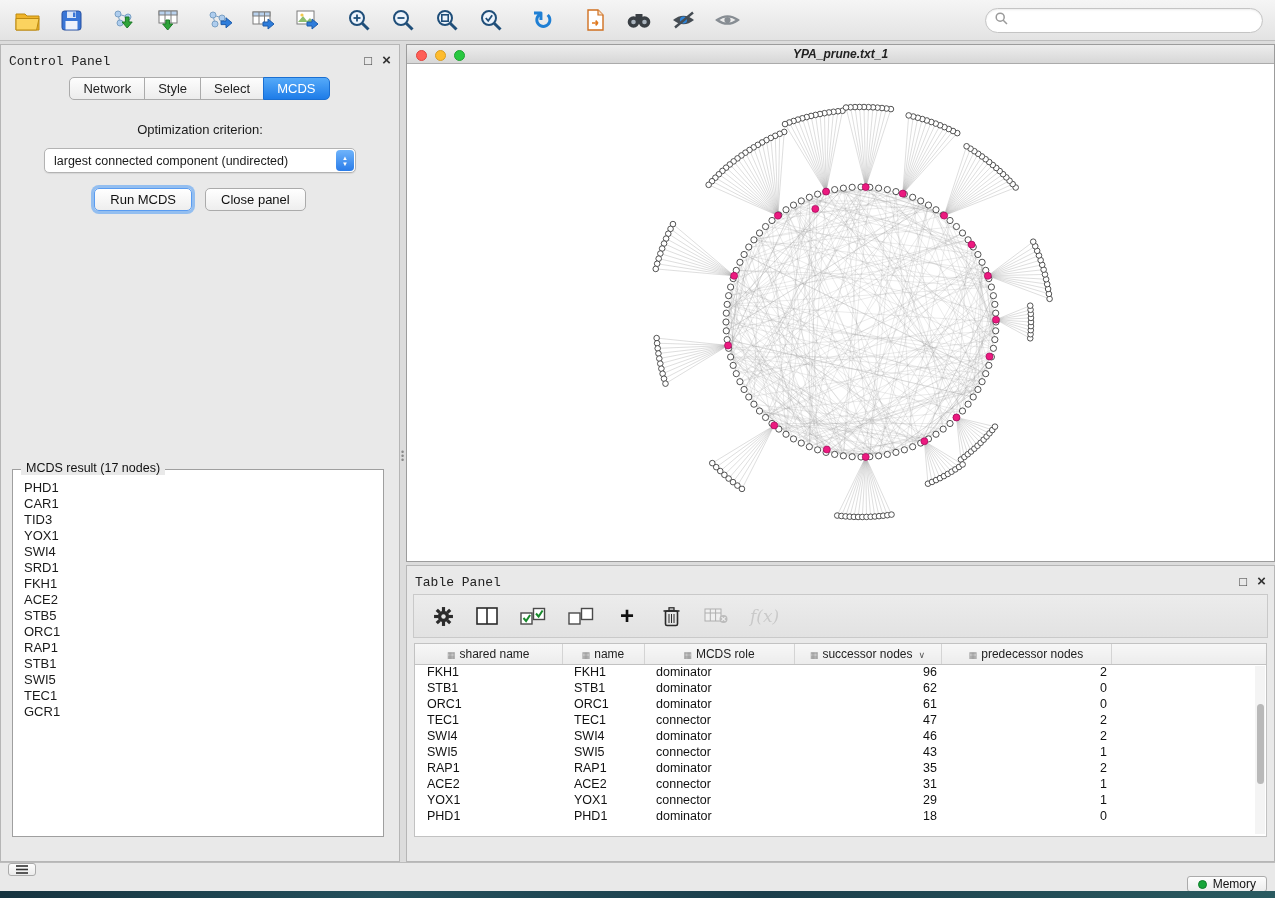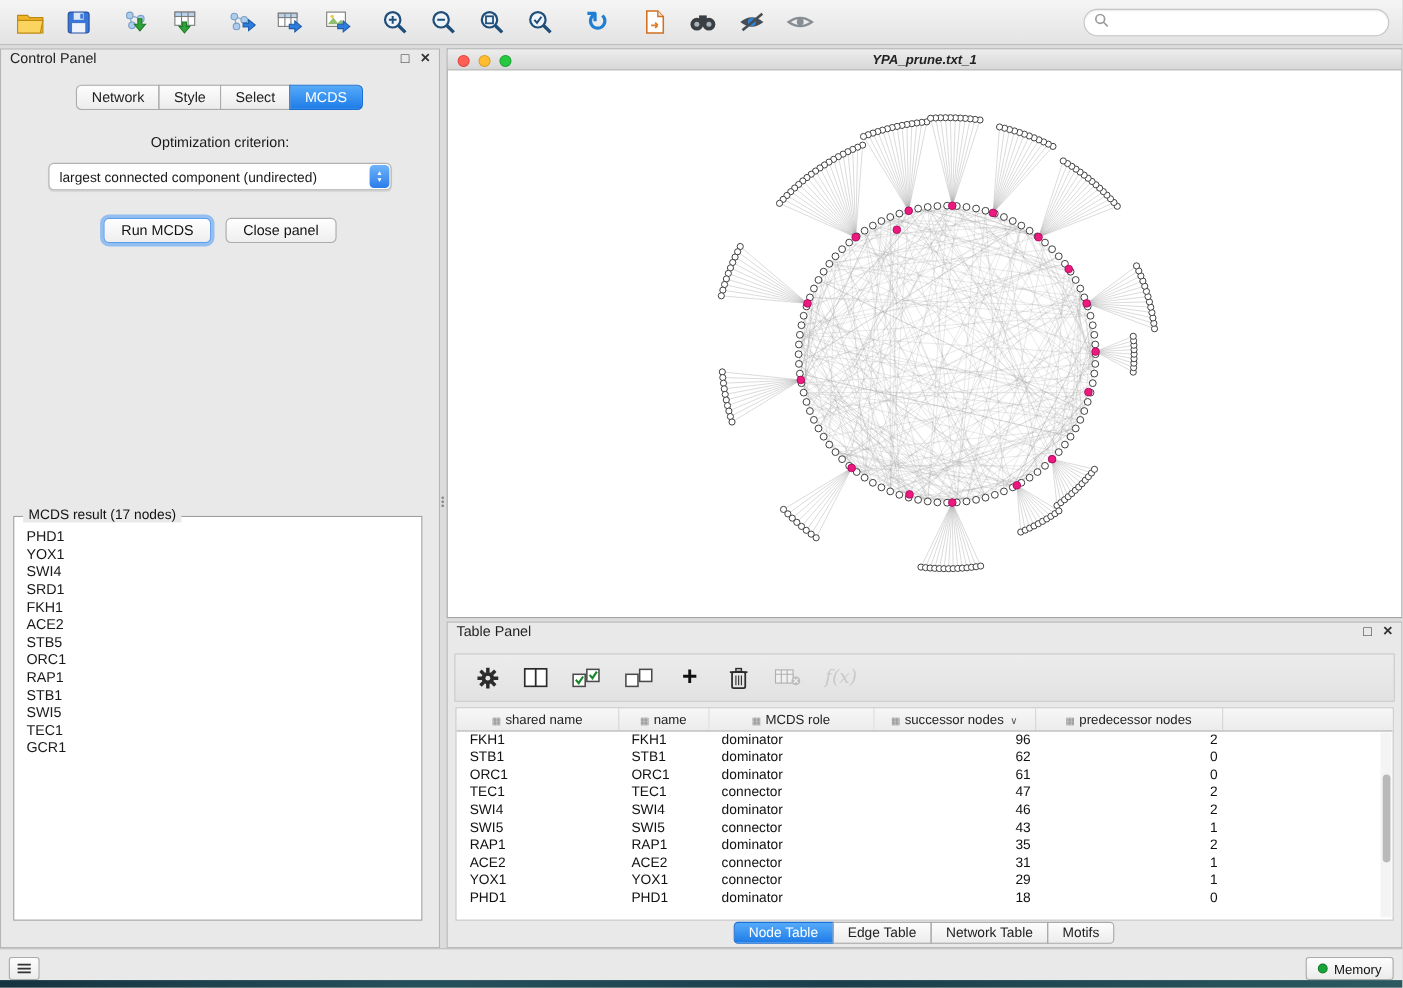--- a/index.html
+++ b/index.html
@@ -22,21 +22,21 @@
   .search-box {
     margin-left:auto; width:278px; height:25px; background:#fff;
     border:1px solid #c4c4c4; border-radius:13px;
     display:flex; align-items:center; padding:0 9px; gap:5px;
     box-shadow:inset 0 1px 2px rgba(0,0,0,.08);
   }
   .search-box input { border:none; outline:none; flex:1; font-size:12px; font-family:"Liberation Sans",sans-serif; background:transparent; }
 
   
   .panel { position:absolute; background:#e9e9e9; border:1px solid #b6b6b6; }
-  .panel-header { height:24px; display:flex; align-items:flex-start; padding:0 8px; font-size:13px; color:#222; }
+  .panel-header { height:24px; display:flex; align-items:flex-end; padding:0 8px; font-size:13px; color:#222;font-family:Liberation Mono, monospace; }
   .panel-header .win-icons { margin-left:auto; display:flex; gap:10px; align-items:center; }
   .win-ic { font-size:13px; color:#333; cursor:pointer; line-height:1; }
   .win-ic.close { font-weight:bold; font-size:15px; }
 
   #control-panel { left:0; top:44px; width:400px; height:818px; }
   #network-panel { left:406px; top:44px; width:869px; height:518px; background:#fff; border:1px solid #9c9c9c; }
   #table-panel   { left:406px; top:565px; width:869px; height:297px; }
 
   
   .cp-tabs { display:flex; justify-content:center; margin-top:8px; }
@@ -56,21 +56,21 @@
     border:1px solid #b3b3b3; border-radius:5px; position:relative;
     display:flex; align-items:center; padding:0 24px 0 9px; font-size:12.5px; cursor:pointer;
     box-shadow:0 1px 1px rgba(0,0,0,.08);
   }
   .mac-stepper {
     position:absolute; right:1px; top:1px; bottom:1px; width:18px; border-radius:4px;
     background:linear-gradient(#6fb4fb,#2a7ce9); color:#fff;
     display:flex; flex-direction:column; align-items:center; justify-content:center;
     font-size:6px; line-height:6px;
   }
-  .btn-row { display:flex; justify-content:center; gap:13px; margin-top:25px; }
+  .btn-row { display:flex; justify-content:center; gap:13px; margin-top:15px; }
   .mac-btn {
     padding:3px 15px; font-size:13px; background:linear-gradient(#ffffff,#eeeeee);
     border:1px solid #ababab; border-radius:5px; cursor:pointer; color:#111;
   }
   .mac-btn.focused { box-shadow:0 0 0 3px rgba(77,155,245,.55); border-color:#5a9cf0; }
 
   .mcds-box {
     position:absolute; left:11px; top:424px; width:372px; height:368px;
     border:1px solid #9f9f9f; background:#fff;
   }
@@ -135,21 +135,21 @@
     padding:2px 13px; font-size:12.5px; border:1px solid #a9a9a9; margin-left:-1px;
     background:linear-gradient(#fdfdfd,#ececec); cursor:pointer; color:#222;
   }
   .bt:first-child { border-radius:4px 0 0 4px; }
   .bt:last-child { border-radius:0 4px 4px 0; }
   .bt.active { background:linear-gradient(#55aaf9,#1e7ce8); color:#fff; border-color:#1a6fd2; }
 
   
   .status-bar {
     position:absolute; left:0; right:0; bottom:7px; height:29px; background:#e9e9e9;
-    border-top:1px solid #bcbcbc; display:flex; align-items:flex-end; padding:0 8px;
+    border-top:1px solid #bcbcbc; display:flex; align-items:flex-start; padding:0 8px;flex-direction:column;
   }
   .sb-left-btn {
     width:28px; height:21px; border:1px solid #ababab; border-radius:3px;
     background:linear-gradient(#fdfdfd,#ececec); display:flex; align-items:center; justify-content:center; cursor:pointer;
   }
   .memory-btn {
     margin-left:auto; height:21px; border:1px solid #ababab; border-radius:3px;
     background:linear-gradient(#fdfdfd,#ececec); display:flex; align-items:center; gap:6px;
     padding:0 10px; font-size:12px; cursor:pointer; color:#111;
   }
@@ -342,20 +342,22 @@
 
   <div class="btn-row">
     <button class="mac-btn focused">Run MCDS</button>
     <button class="mac-btn">Close panel</button>
   </div>
 
   <div class="mcds-box">
     <span class="mcds-legend">MCDS result (17 nodes)</span>
     <div class="mcds-list" id="mcds-list">
         <div class="mcds-item">PHD1</div>
+        <div class="mcds-item">CAR1</div>
+        <div class="mcds-item">TID3</div>
         <div class="mcds-item">YOX1</div>
         <div class="mcds-item">SWI4</div>
         <div class="mcds-item">SRD1</div>
         <div class="mcds-item">FKH1</div>
         <div class="mcds-item">ACE2</div>
         <div class="mcds-item">STB5</div>
         <div class="mcds-item">ORC1</div>
         <div class="mcds-item">RAP1</div>
         <div class="mcds-item">STB1</div>
         <div class="mcds-item">SWI5</div>
@@ -1283,26 +1285,20 @@
             <td class="num">0</td>
             <td></td>
           </tr>
         </tbody>
     </table>
     <div class="tbl-scrollbar">
       <div class="tbl-thumb"></div>
     </div>
   </div>
 
-  <div class="bottom-tabs">
-    <div class="bt active">Node Table</div>
-    <div class="bt">Edge Table</div>
-    <div class="bt">Network Table</div>
-    <div class="bt">Motifs</div>
-  </div>
 </div>
 
 <div class="status-bar">
   <span class="sb-left-btn">
     <svg width="14" height="11" viewBox="0 0 14 11">
         <g stroke="#333" stroke-width="1.6">
           <line x1="1" y1="2" x2="13" y2="2"></line>
           <line x1="1" y1="5.5" x2="13" y2="5.5"></line>
           <line x1="1" y1="9" x2="13" y2="9"></line>
         </g>

